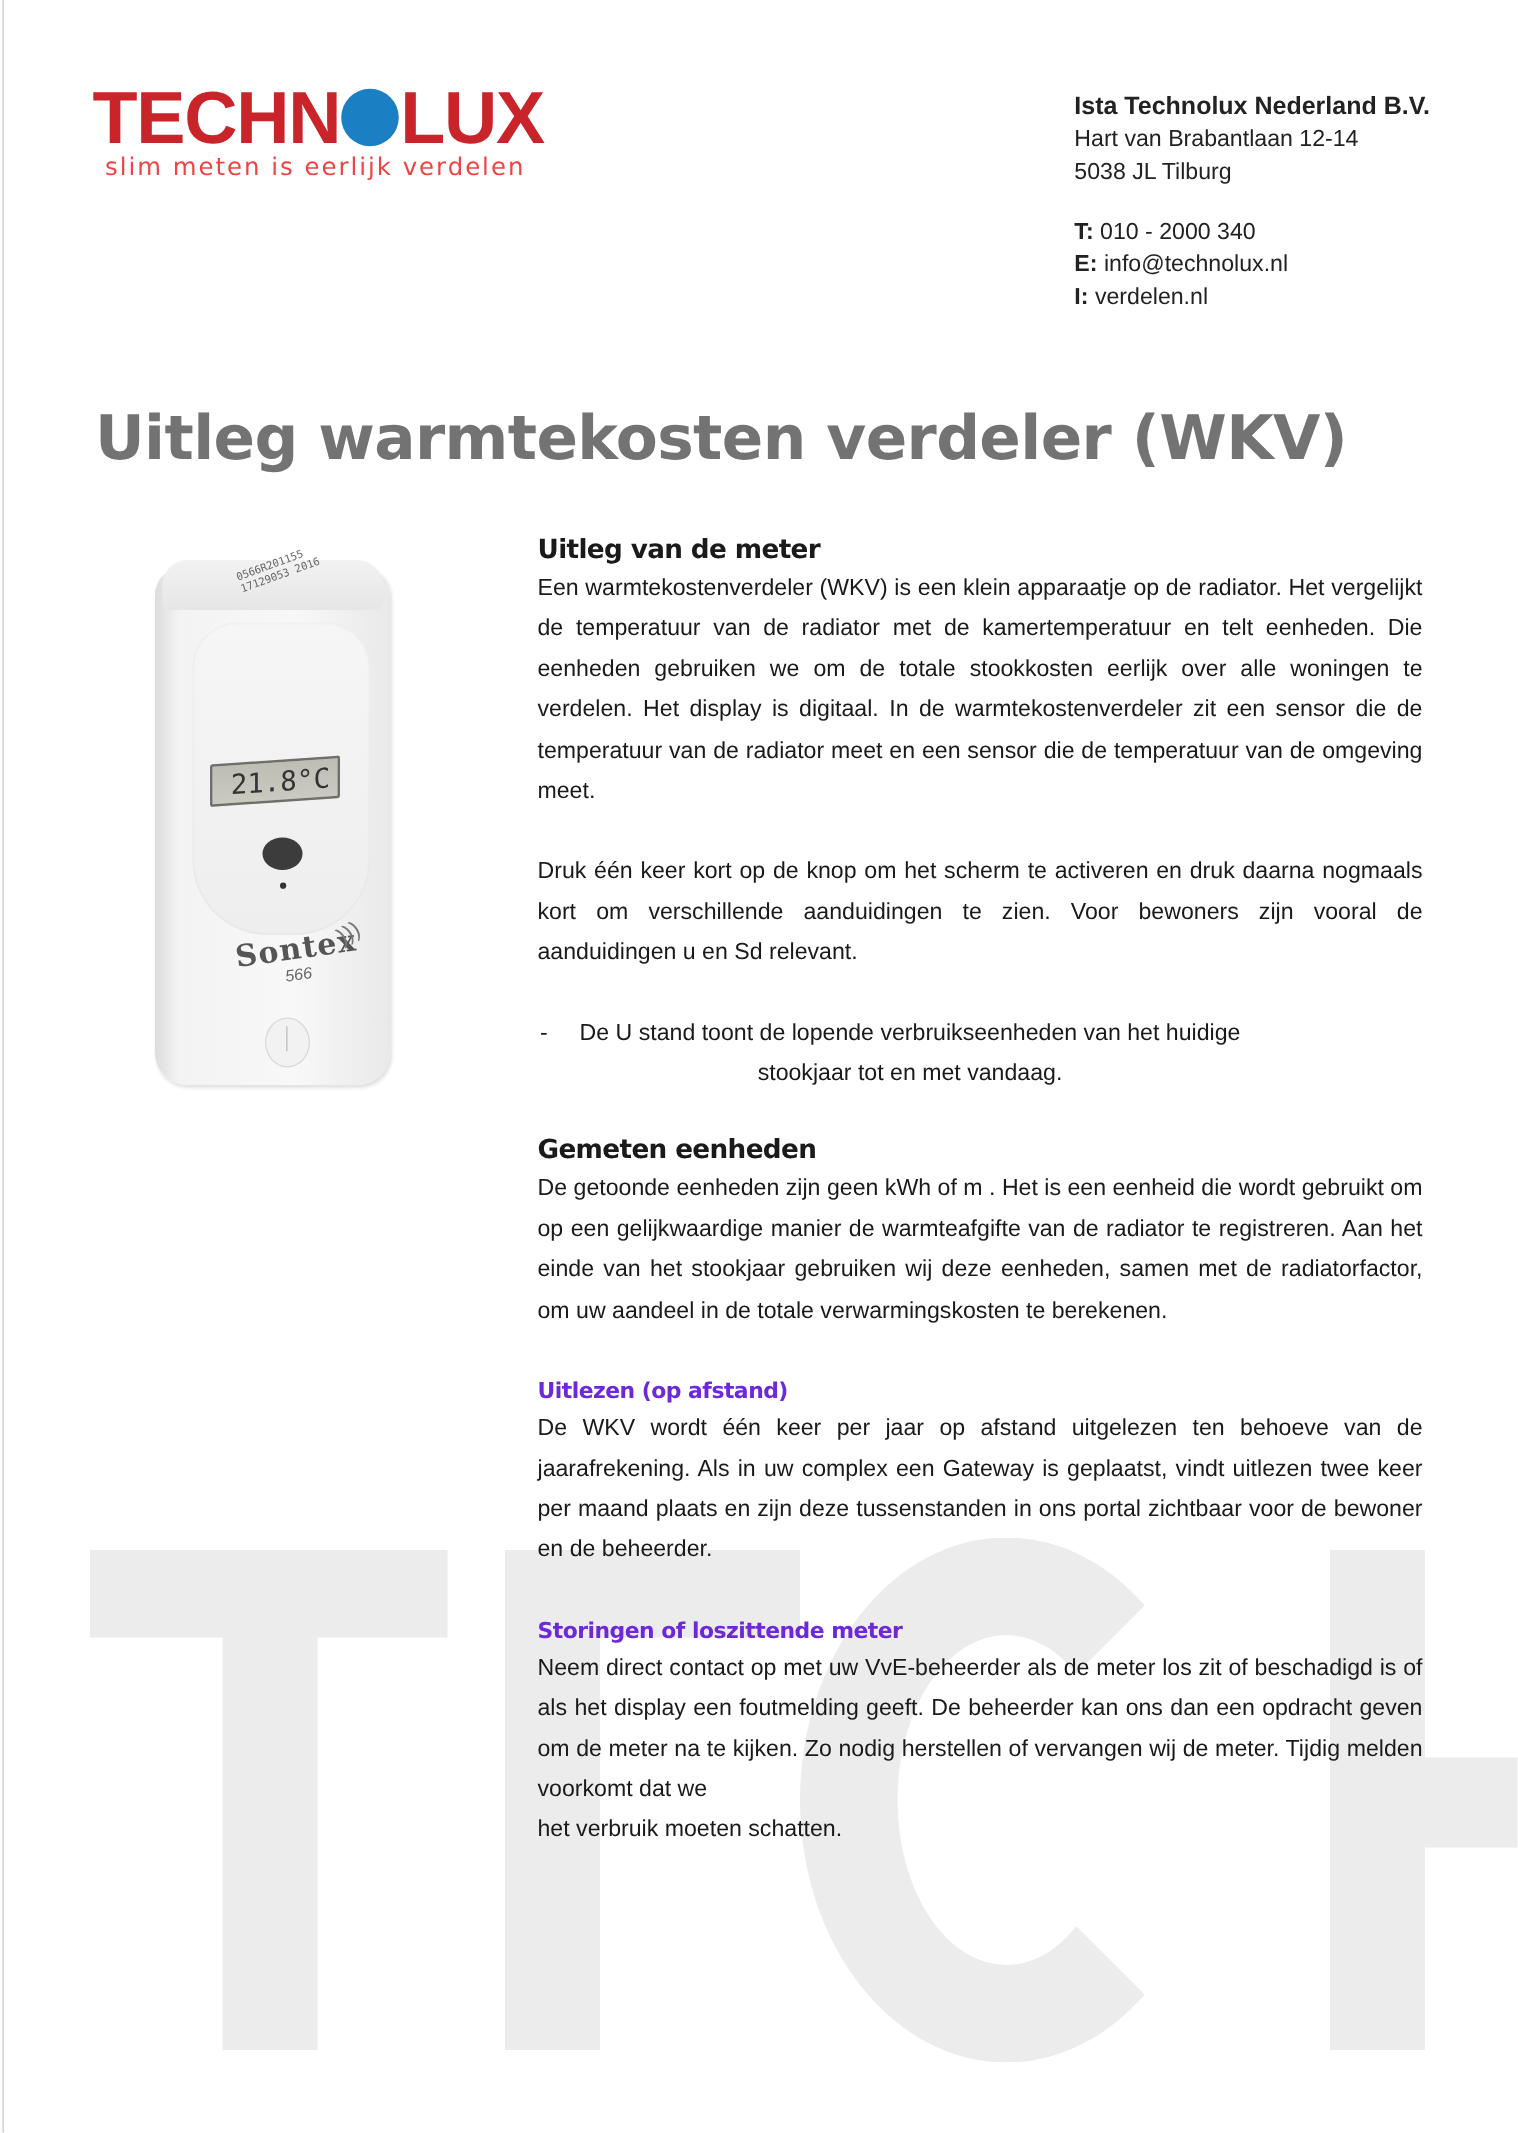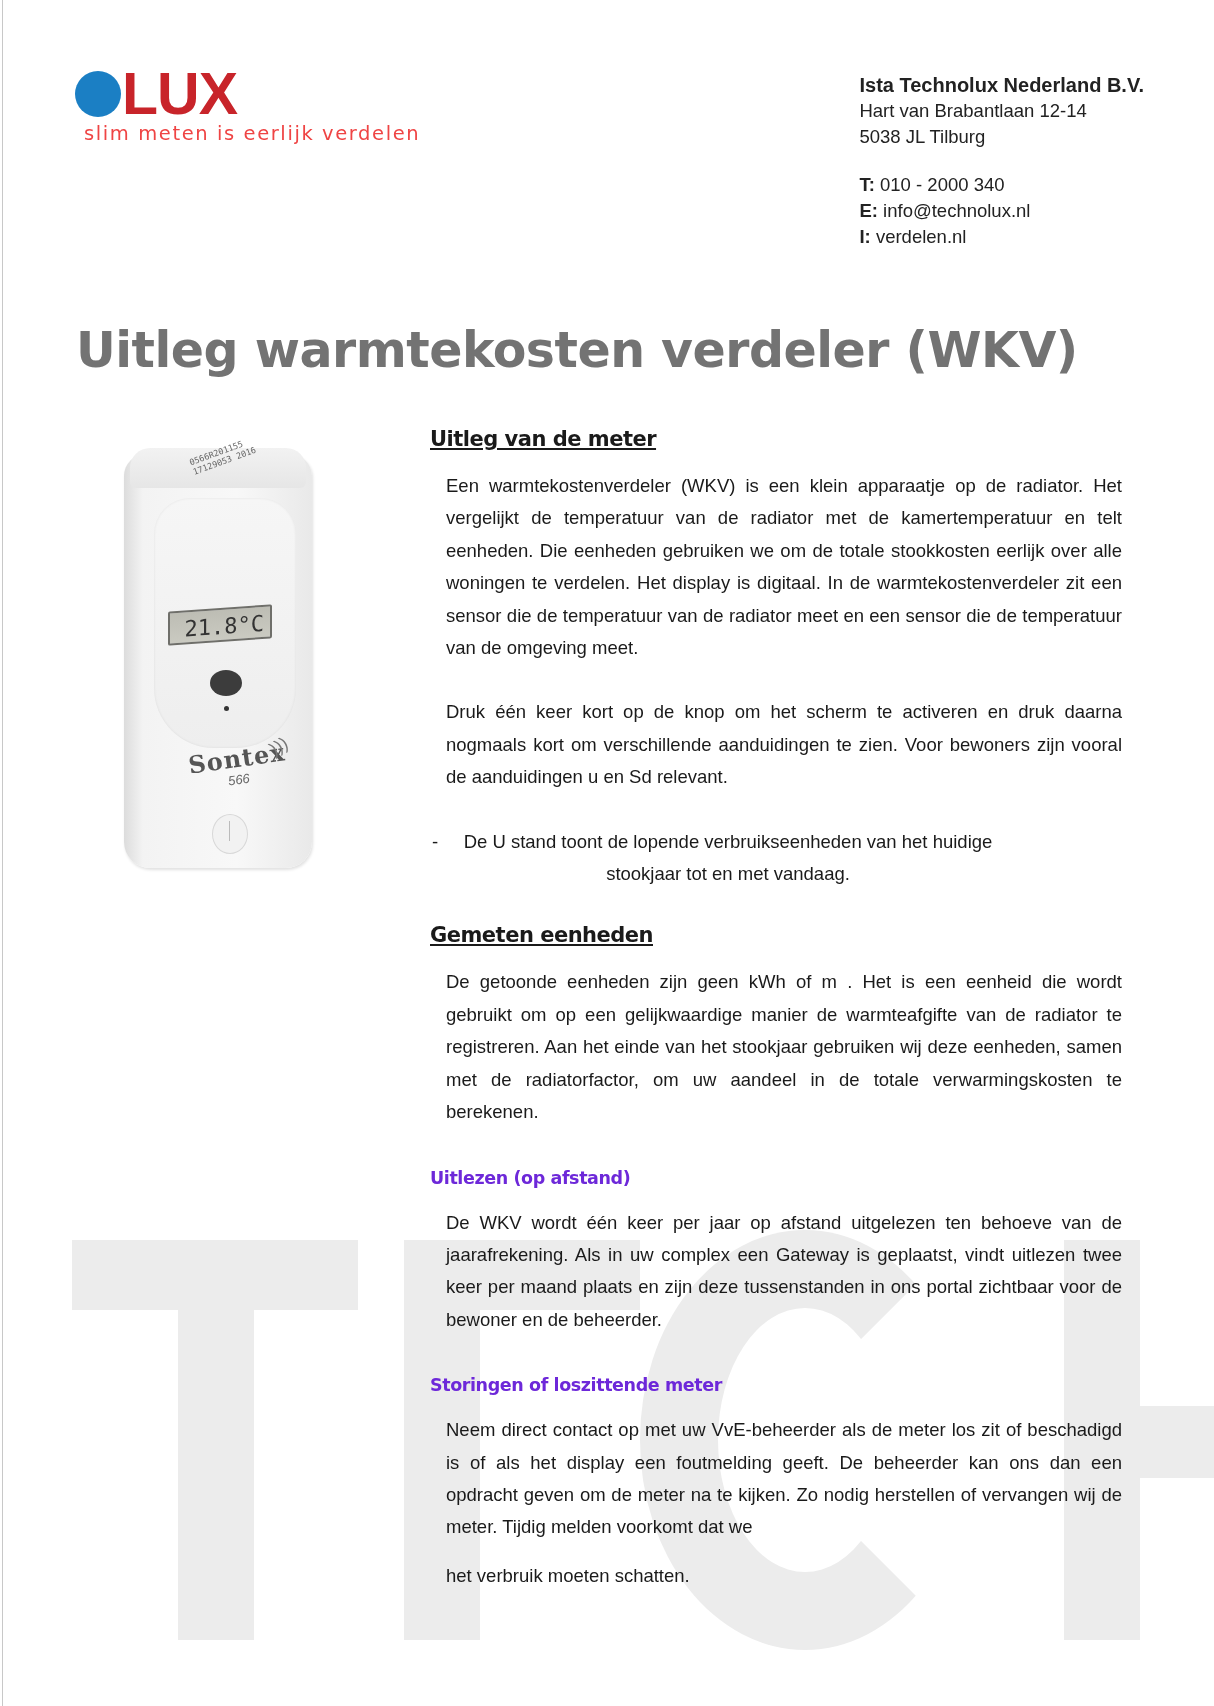--- a/index.html
+++ b/index.html
@@ -66,23 +66,23 @@
     position: absolute; left: 70px; top: 298px; font-family: "DejaVu Serif", serif; font-weight: bold; font-size: 24px; color: #555;
     transform: rotate(-8deg); letter-spacing: 1px;
   }
   .meter-model { position: absolute; left: 110px; top: 326px; font-size: 13px; color: #666; font-style: italic; transform: rotate(-8deg); }
   .meter-waves { position: absolute; left: 152px; top: 290px; font-size: 18px; color: #777; transform: rotate(-30deg); }
   .meter-clip { position: absolute; left: 94px; top: 368px; width: 34px; height: 38px; border-radius: 50%; border: 1px solid #d8d8d8; background: #f2f2f2; }
   .meter-clip::after { content: ""; position: absolute; left: 16px; top: 6px; width: 1px; height: 20px; background: #bbb; }
 
   
   .content { position: absolute; left: 430px; top: 424px; width: 708px; z-index: 2; }
-  .h2 { font-family: "DejaVu Sans", sans-serif; font-weight: bold; font-size: 21px; letter-spacing: -0.5px; color: #1a1a1a; margin: 0; line-height: 30px; text-decoration: underline; }
+  .h2 { font-family: "DejaVu Sans", sans-serif; font-weight: bold; font-size: 21px; letter-spacing: -0.5px; color: #1a1a1a; margin: 0; line-height: 30px; }
   .h3 { font-family: "DejaVu Sans", sans-serif; font-weight: bold; font-size: 17.5px; letter-spacing: -0.4px; color: #6d28d9; margin: 0; line-height: 26px; }
-  p { margin: 16px; font-size: 18.5px; line-height: 32.4px; text-align: justify; color: #1a1a1a; }
+  p { margin: 0; font-size: 18.5px; line-height: 32.4px; text-align: justify; color: #1a1a1a; }
   .no-justify { text-align: left; }
   ul.dash { list-style: none; margin: 0; padding: 0; }
   ul.dash li { position: relative; padding-left: 28px; font-size: 18.5px; line-height: 32.4px; width: 540px; text-align: center; }
   ul.dash li::before { content: "-"; position: absolute; left: 2px; top: 0; }
   .s1 { }
   .s2 { margin-top: 32px; }
   .s3 { margin-top: 32px; }
   .s4 { margin-top: 30px; }
   .s5 { margin-top: 36px; }
   .s6 { margin-top: 36px; }
@@ -101,20 +101,21 @@
   <div class="wm" style="left:404px; top:1240px; width:236px; height:70px;"></div>
 
   <div class="wm" style="left:640px; top:1230px; width:330px; height:420px; border-radius:50%; background:transparent; border:78px solid #ececec; border-right-color:transparent; box-sizing:border-box;"></div>
 
   <div class="wm" style="left:1064px; top:1240px; width:76px; height:400px;"></div>
   <div class="wm" style="left:1064px; top:1406px; width:150px; height:72px;"></div>
 </div>
 
 <div class="logo">
   <div class="logo-word">
+    <span>TECHN</span>
     <span class="logo-o"></span>
     <span>LUX</span>
   </div>
   <div class="logo-tagline">slim meten is eerlijk verdelen</div>
 </div>
 
 <div class="contact">
   <div class="company">Ista Technolux Nederland B.V.</div>
   <div>Hart van Brabantlaan 12-14</div>
   <div>5038 JL Tilburg</div>

